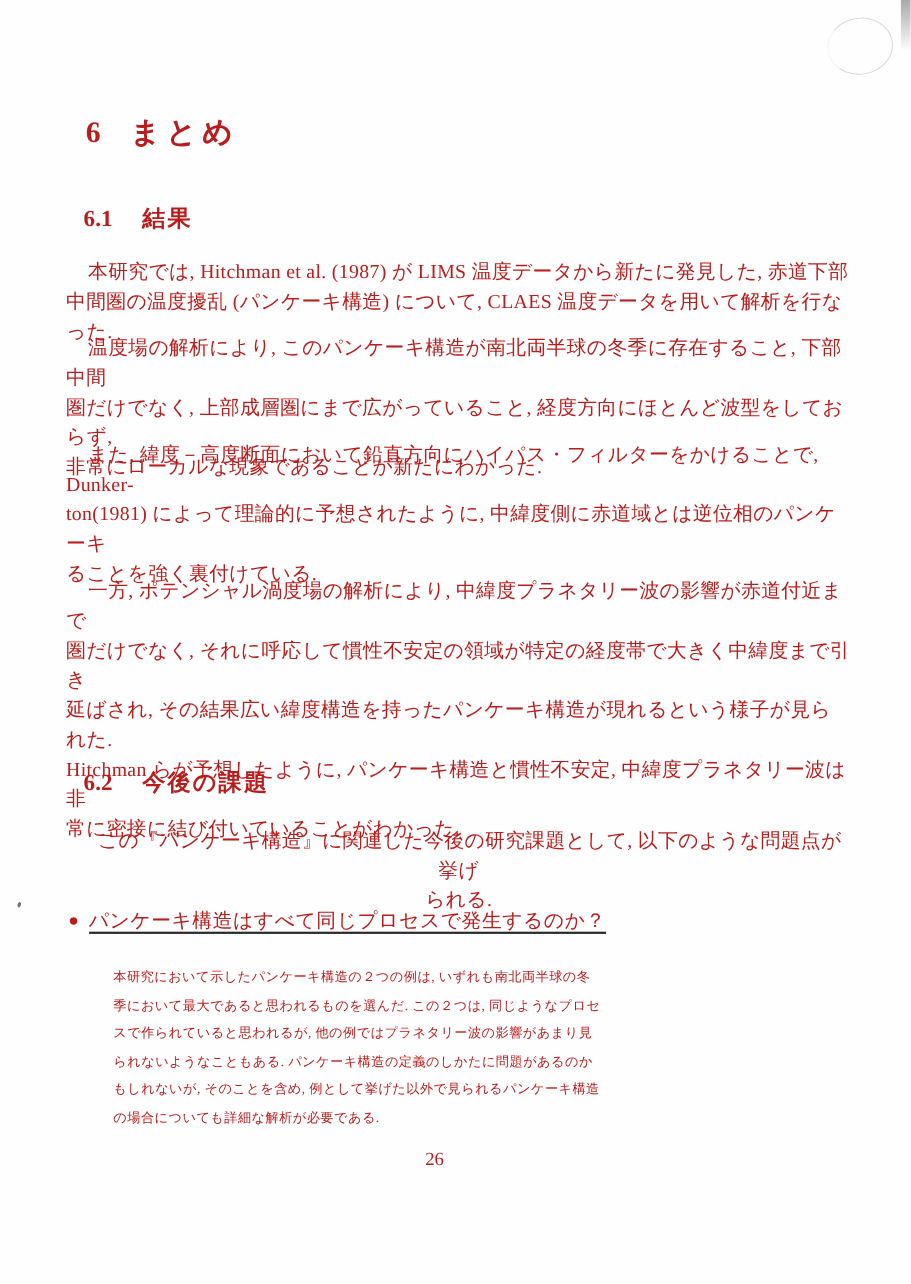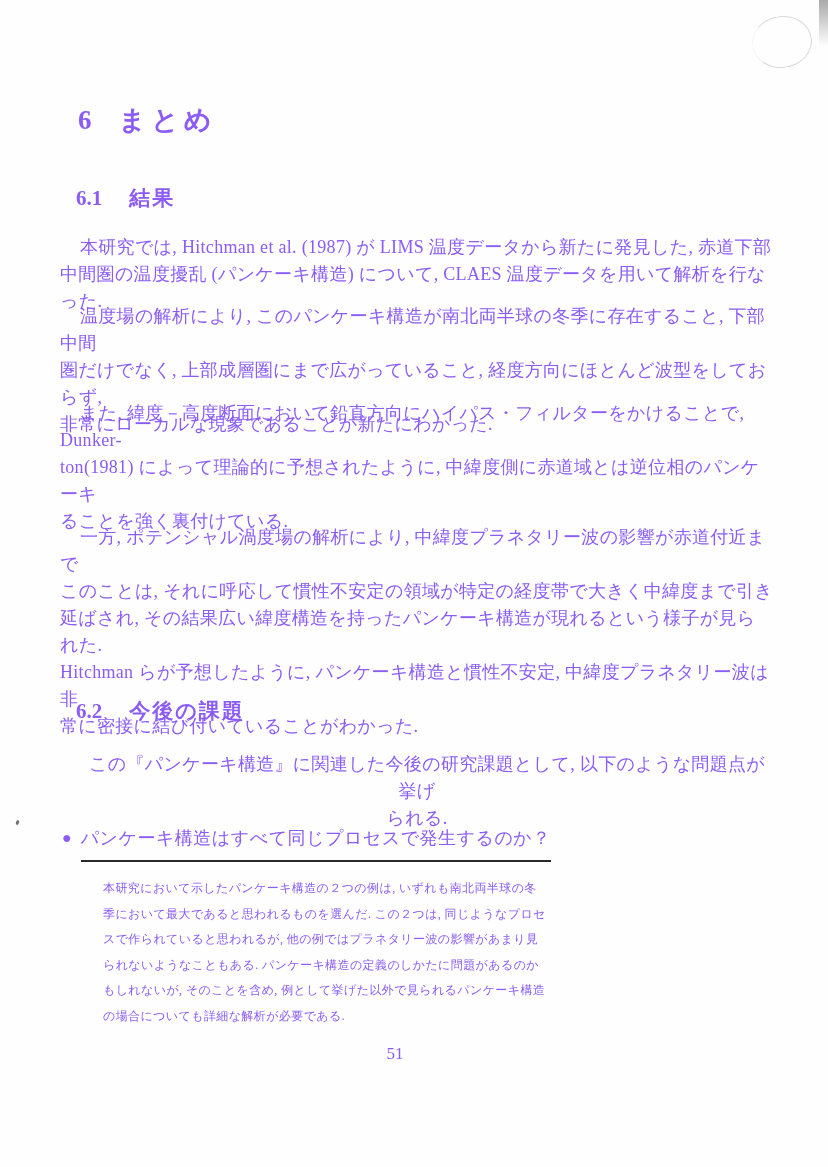--- a/index.html
+++ b/index.html
@@ -7,21 +7,21 @@
     padding: 0;
     background: #ffffff;
   }
   .page {
     position: relative;
     width: 828px;
     height: 1167px;
     background: #fefefe;
     overflow: hidden;
     font-family: "Liberation Serif", "DejaVu Serif", serif;
-    color: #8b5cf6;
+    color: #b91c1c;
   }
   
   .sec-heading {
     position: absolute;
     left: 78px;
     top: 102px;
     font-size: 27px;
     font-weight: bold;
     letter-spacing: 1px;
   }
@@ -64,21 +64,21 @@
     line-height: 27px;
   }
   .bullet-marker {
     display: inline-block;
     margin-right: 9px;
     font-size: 16px;
     vertical-align: 1px;
   }
   .bullet-text {
     border-bottom: 2px solid #2a2a2a;
-    padding-bottom: 12px;
+    padding-bottom: 0;
     letter-spacing: 0.5px;
   }
 
   
   #para6 {
     left: 103px;
     top: 876px;
     width: 624px;
     font-size: 12px;
     line-height: 25.5px;
@@ -151,21 +151,21 @@
       <div class="line">圏だけでなく, 上部成層圏にまで広がっていること, 経度方向にほとんど波型をしておらず,</div>
       <div class="line">非常にローカルな現象であることが新たにわかった.</div>
     </div>
   <div id="para3" class="para first-indent">
       <div class="line">また, 緯度－高度断面において鉛直方向にハイパス・フィルターをかけることで, Dunker-</div>
       <div class="line">ton(1981) によって理論的に予想されたように, 中緯度側に赤道域とは逆位相のパンケーキ</div>
       <div class="line">ることを強く裏付けている.</div>
     </div>
   <div id="para4" class="para first-indent">
       <div class="line">一方, ポテンシャル渦度場の解析により, 中緯度プラネタリー波の影響が赤道付近まで</div>
-      <div class="line">このことは, それに呼応して慣性不安定の領域が特定の経度帯で大きく中緯度まで引き</div>
+      <div class="line">圏だけでなく, それに呼応して慣性不安定の領域が特定の経度帯で大きく中緯度まで引き</div>
       <div class="line">延ばされ, その結果広い緯度構造を持ったパンケーキ構造が現れるという様子が見られた.</div>
       <div class="line">Hitchman らが予想したように, パンケーキ構造と慣性不安定, 中緯度プラネタリー波は非</div>
       <div class="line">常に密接に結び付いていることがわかった.</div>
     </div>
 
   <div id="sub2" class="sub-heading">
     <span class="sec-num">6.2</span><span class="sec-title">今後の課題</span>
   </div>
 
   <div id="para5" class="para first-indent">
@@ -179,15 +179,15 @@
 
   <div id="para6" class="para">
       <div class="line">本研究において示したパンケーキ構造の２つの例は, いずれも南北両半球の冬</div>
       <div class="line">季において最大であると思われるものを選んだ. この２つは, 同じようなプロセ</div>
       <div class="line">スで作られていると思われるが, 他の例ではプラネタリー波の影響があまり見</div>
       <div class="line">られないようなこともある. パンケーキ構造の定義のしかたに問題があるのか</div>
       <div class="line">もしれないが, そのことを含め, 例として挙げた以外で見られるパンケーキ構造</div>
       <div class="line">の場合についても詳細な解析が必要である.</div>
     </div>
 
-  <div class="page-number">51</div>
+  <div class="page-number">26</div>
 
 </div>
 
 </body></html>

